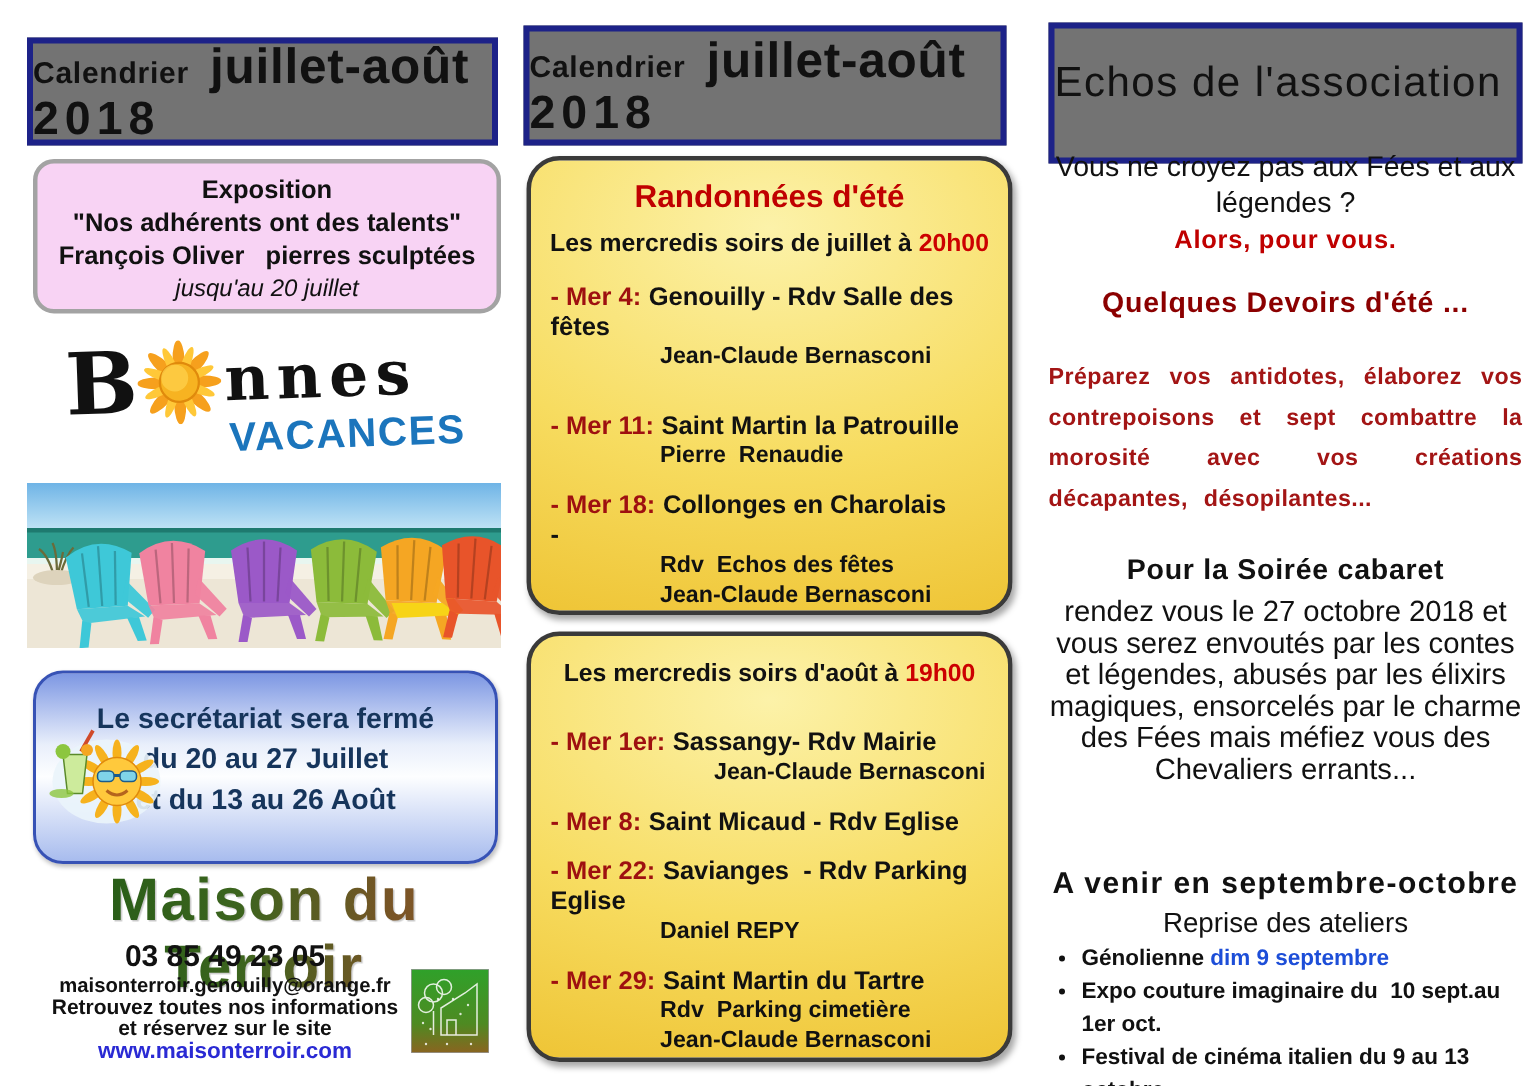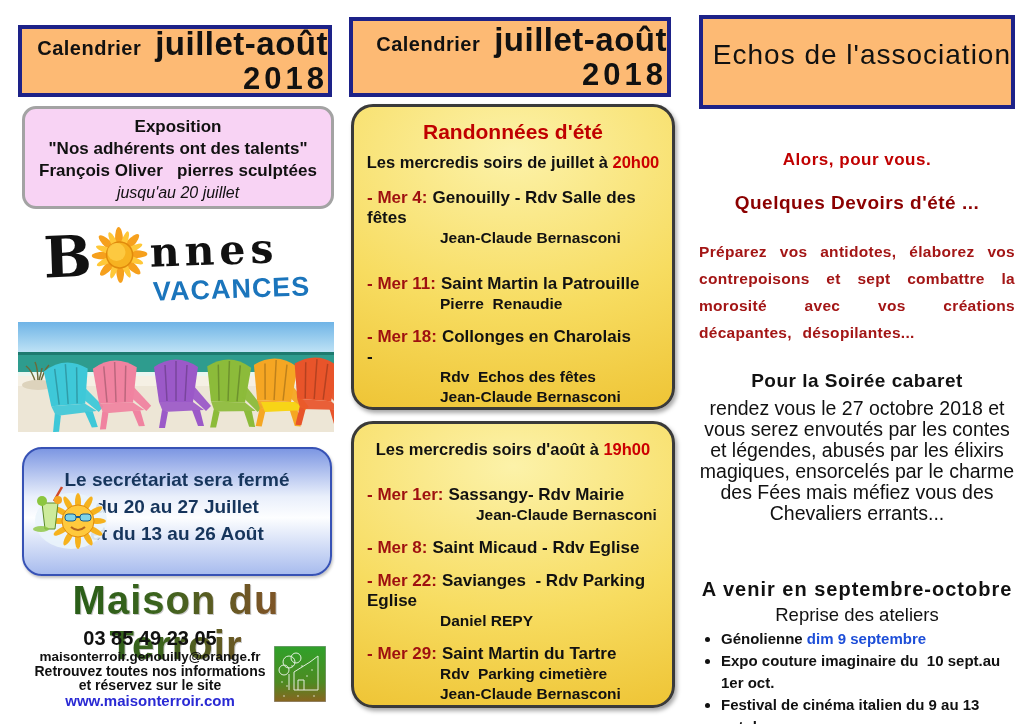--- a/index.html
+++ b/index.html
@@ -1,21 +1,21 @@
 <!DOCTYPE html>
 <html><head>
 <meta charset="utf-8">
 <style>
   html,body{margin:0;padding:0;background:#fff;}
   #page{position:relative;width:1024px;height:724px;background:#ffffff;
         font-family:"Liberation Sans",sans-serif;overflow:hidden;color:#111;}
 
   
-  .hdrbox{position:absolute;background:#fdba74;border:4px solid #1d2288;
-          display:flex;flex-direction:column;align-items:flex-end;justify-content:center;}
+  .hdrbox{position:absolute;background:#737373;border:4px solid #1d2288;
+          display:flex;flex-direction:column;align-items:flex-start;justify-content:center;}
   .hdr-line1{display:flex;align-items:baseline;gap:14px;}
   .hdr-small{font-weight:bold;font-size:20px;letter-spacing:.5px;}
   .hdr-big{font-weight:bold;font-size:33px;letter-spacing:.5px;}
   .hdr-year{font-weight:bold;font-size:31px;letter-spacing:4px;margin-top:-2px;}
 
   
   .pinkbox{position:absolute;left:22px;top:106px;width:306px;height:90px;
            background:#F8D3F4;border:3px solid #a3a3a3;border-radius:14px;
            text-align:center;font-weight:bold;font-size:17px;line-height:22px;padding-top:7px;}
   .pinkbox .it{font-weight:normal;font-style:italic;font-size:16px;}
@@ -291,20 +291,21 @@
 
     <div class="event mt13"><span class="day">- Mer 29:</span><span>Saint Martin du Tartre</span></div>
     <div class="cont">Rdv  Parking cimetière</div>
     <div class="cont">Jean-Claude Bernasconi</div>
   </div>
 
   <div class="hdrbox rhdr" style="left:699px;top:15px;width:308px;height:72px;">
     <span class="rhdr-label">Echos de l'association</span>
   </div>
 
+  <div class="rblk r-intro">Vous ne croyez pas aux Fées et aux légendes ?</div>
   <div class="rblk r-alors">Alors, pour vous.</div>
   <div class="rblk r-devt">Quelques Devoirs d'été ...</div>
   <div class="rblk r-devx">Préparez vos antidotes, élaborez vos contrepoisons et sept combattre la morosité avec vos créations décapantes, désopilantes...</div>
   <div class="rblk r-cabt">Pour la Soirée cabaret</div>
   <div class="rblk r-cabx">rendez vous le 27 octobre 2018 et vous serez envoutés par les contes et légendes, abusés par les élixirs magiques, ensorcelés par le charme des Fées mais méfiez vous des Chevaliers errants...</div>
   <div class="rblk r-avenir">A venir en septembre-octobre</div>
   <div class="rblk r-reprise">Reprise des ateliers</div>
 
   <div class="rblk r-bullets">
     <ul>

